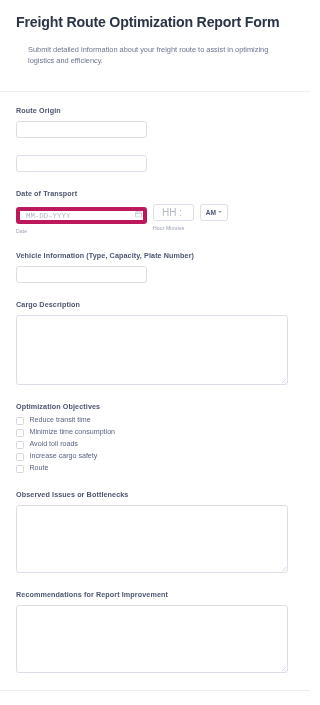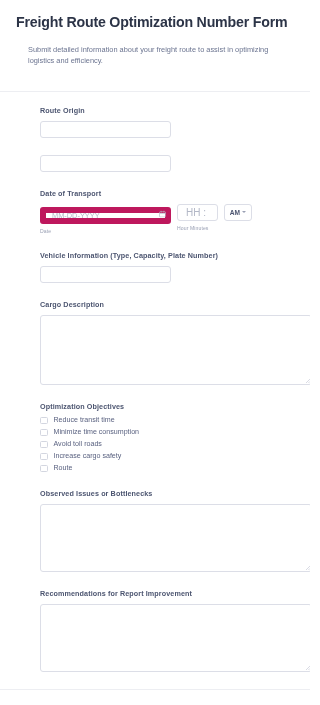--- a/index.html
+++ b/index.html
@@ -40,21 +40,20 @@
     margin: 12px;
     max-width: 272px;
   }
 
   
   .form-body {
     padding: 14px 16px 0 16px;
   }
   .field {
     margin-bottom: 17px;
-    margin-left: 24px;
   }
   .field-label {
     display: block;
     font-size: 7.2px;
     font-weight: bold;
     color: #4c5570;
     margin-bottom: 6px;
     letter-spacing: 0.1px;
   }
 
@@ -86,24 +85,24 @@
     margin-top: 4px;
     letter-spacing: 0.1px;
   }
   .date-input-wrap {
     position: relative;
     width: 131px;
   }
   .date-input {
     width: 131px;
     height: 17px;
-    border: 6px solid #be185d;
-    border-radius: 3px;
-    background: #ffffff;
-    font-family: Liberation Sans, sans-serif;
+    border: 4px solid #be185d;
+    border-radius: 3px;
+    background: #ffffff;
+    font-family: Liberation Mono, monospace;
     font-size: 7.4px;
     color: #b2b7c6;
     padding: 0 18px 0 6px;
     outline: none;
   }
   .date-input::placeholder { color: #b2b7c6; }
   .cal-icon {
     position: absolute;
     right: 5px;
     top: 50%;
@@ -222,21 +221,21 @@
     height: 20px;
     cursor: pointer;
   }
 </style>
 </head>
 <body>
 
 <div class="page">
 
   <div class="form-header">
-    <h1 class="form-title">Freight Route Optimization Number Form</h1>
+    <h1 class="form-title">Freight Route Optimization Report Form</h1>
     <p class="form-subtitle">Submit detailed information about your freight route to assist in optimizing logistics and efficiency.</p>
   </div>
 
   <div class="form-body">
 
     <div class="field">
       <label class="field-label">Route Origin</label>
       <input class="text-input" type="text" placeholder="" style="">
     </div>
 

